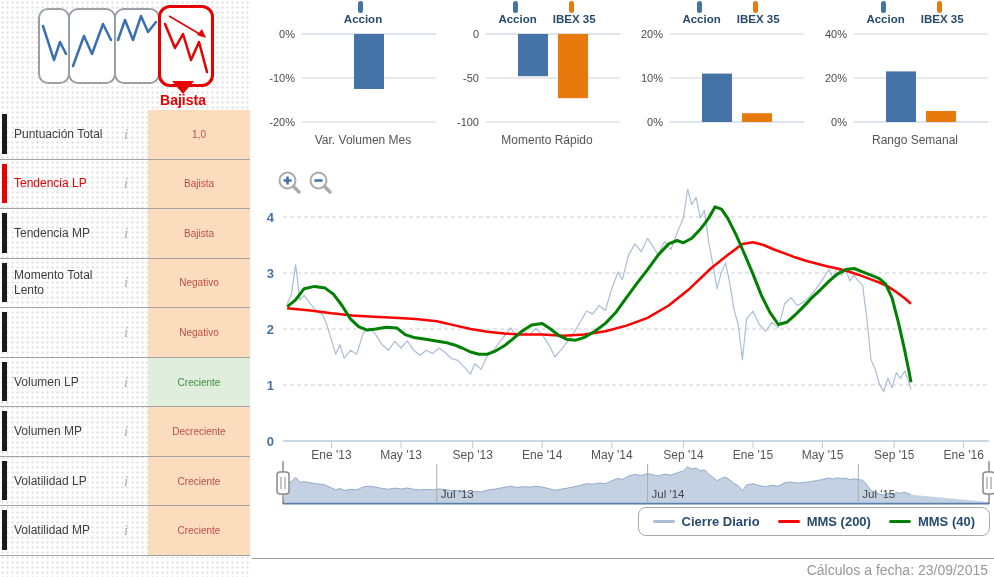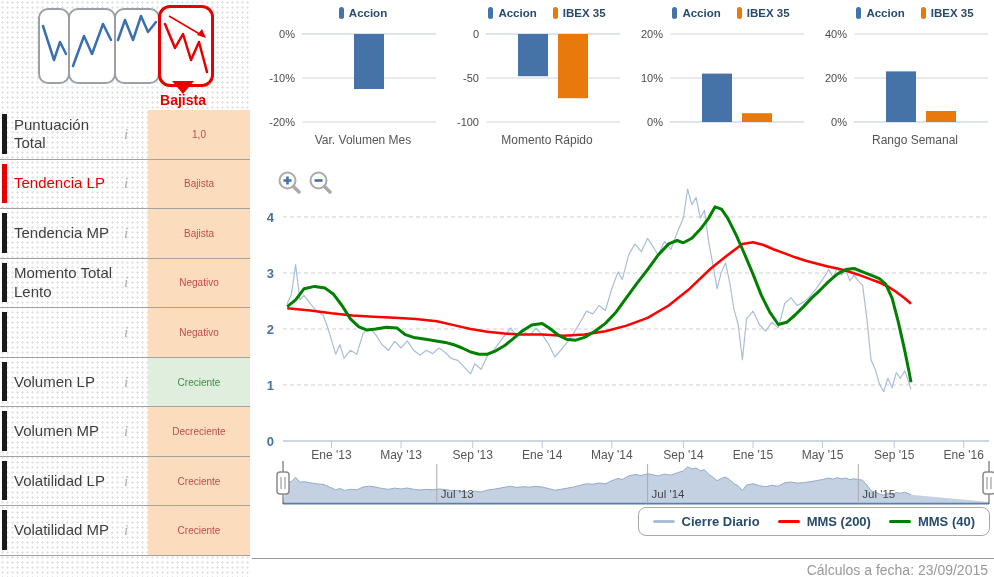--- a/index.html
+++ b/index.html
@@ -16,38 +16,38 @@
   .thumb svg{display:block;width:100%;height:100%;}
   .callout{position:absolute;width:0;height:0;border-left:11px solid transparent;
     border-right:11px solid transparent;border-top:13px solid #e60000;}
   .callout-label{position:absolute;color:#e60000;font-weight:bold;font-size:14px;text-align:center;}
 
   .rows{position:absolute;left:0;top:110px;width:250px;}
   .srow{position:relative;height:49.55px;box-sizing:border-box;border-bottom:1px solid #a3a3a3;}
   .srow-bar{position:absolute;left:2px;top:4px;bottom:5px;width:5px;background:#1a1a1a;}
   .srow-bar.red{background:#e60000;}
   .srow-label{position:absolute;left:14px;top:0;bottom:0;width:100px;display:flex;align-items:center;
-    font-size:15px;color:#3f3f3f;line-height:1.25;}
+    font-size:12px;color:#3f3f3f;line-height:1.25;}
   .srow-label.red{color:#e60000;}
   .srow-info{position:absolute;left:112px;top:0;bottom:0;width:28px;display:flex;align-items:center;
     justify-content:center;font-family:"Liberation Serif","DejaVu Serif",serif;font-style:italic;
     color:#aeaeae;font-size:15px;cursor:pointer;}
   .srow-value{position:absolute;left:148px;right:0;top:0;bottom:0;display:flex;align-items:center;
     justify-content:center;font-size:10px;}
   .srow-value.warn{background:#fbdcbc;color:#bf4e49;}
   .srow-value.good{background:#dfeedd;color:#3e8d40;}
 
   
   .content{position:absolute;left:250px;top:0;width:744px;height:577px;background:#fff;}
 
   .mini-row{position:absolute;left:8px;top:0;width:736px;height:158px;display:flex;}
   .mini{width:184px;position:relative;}
   .mini-legend{height:26px;display:flex;justify-content:center;align-items:center;gap:16px;
     padding-left:26px;font-size:11.5px;font-weight:bold;color:#274b6d;}
-  .leg-item{display:inline-flex;align-items:center;cursor:pointer;}
+  .leg-item{display:inline-flex;align-items:center;cursor:pointer;flex-direction:column;}
   .pill{display:inline-block;width:5px;height:12px;border-radius:2.5px;margin-right:5px;}
   .mini-svg{width:184px;height:104px;display:block;}
   .mini-svg text.tick{font-size:11px;fill:#4a4a4a;font-family:"Liberation Sans",sans-serif;}
   .mini-title{text-align:center;padding-left:26px;font-size:12px;color:#555;margin-top:3px;}
 
   .main-chart{position:absolute;left:8px;top:158px;width:736px;height:398px;}
   .main-svg{position:absolute;left:0;top:0;width:736px;height:355px;}
   .main-svg text.ylab{font-size:13px;font-weight:bold;fill:#4572a7;font-family:"Liberation Sans",sans-serif;}
   .main-svg text.xlab{font-size:12px;fill:#555;font-family:"Liberation Sans",sans-serif;}
   .main-svg text.navlab{font-size:11.5px;fill:#444;font-family:"Liberation Sans",sans-serif;}

